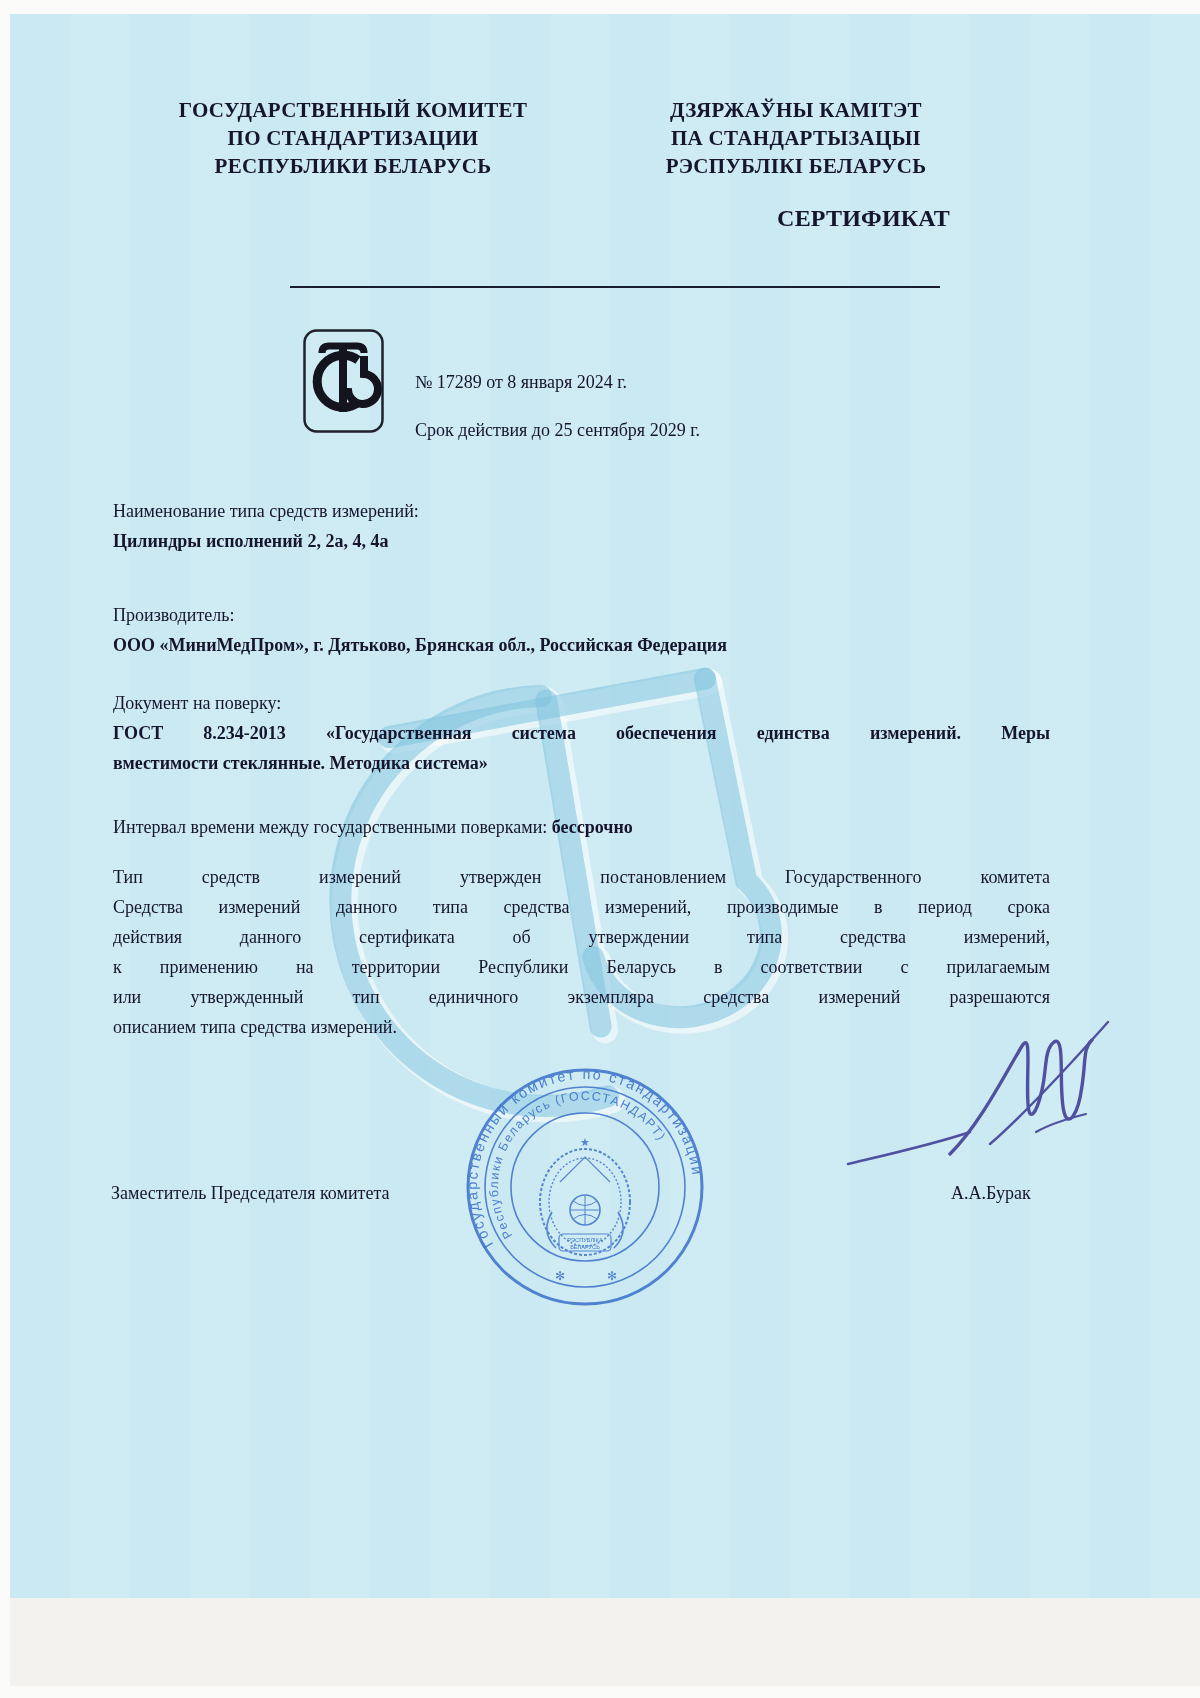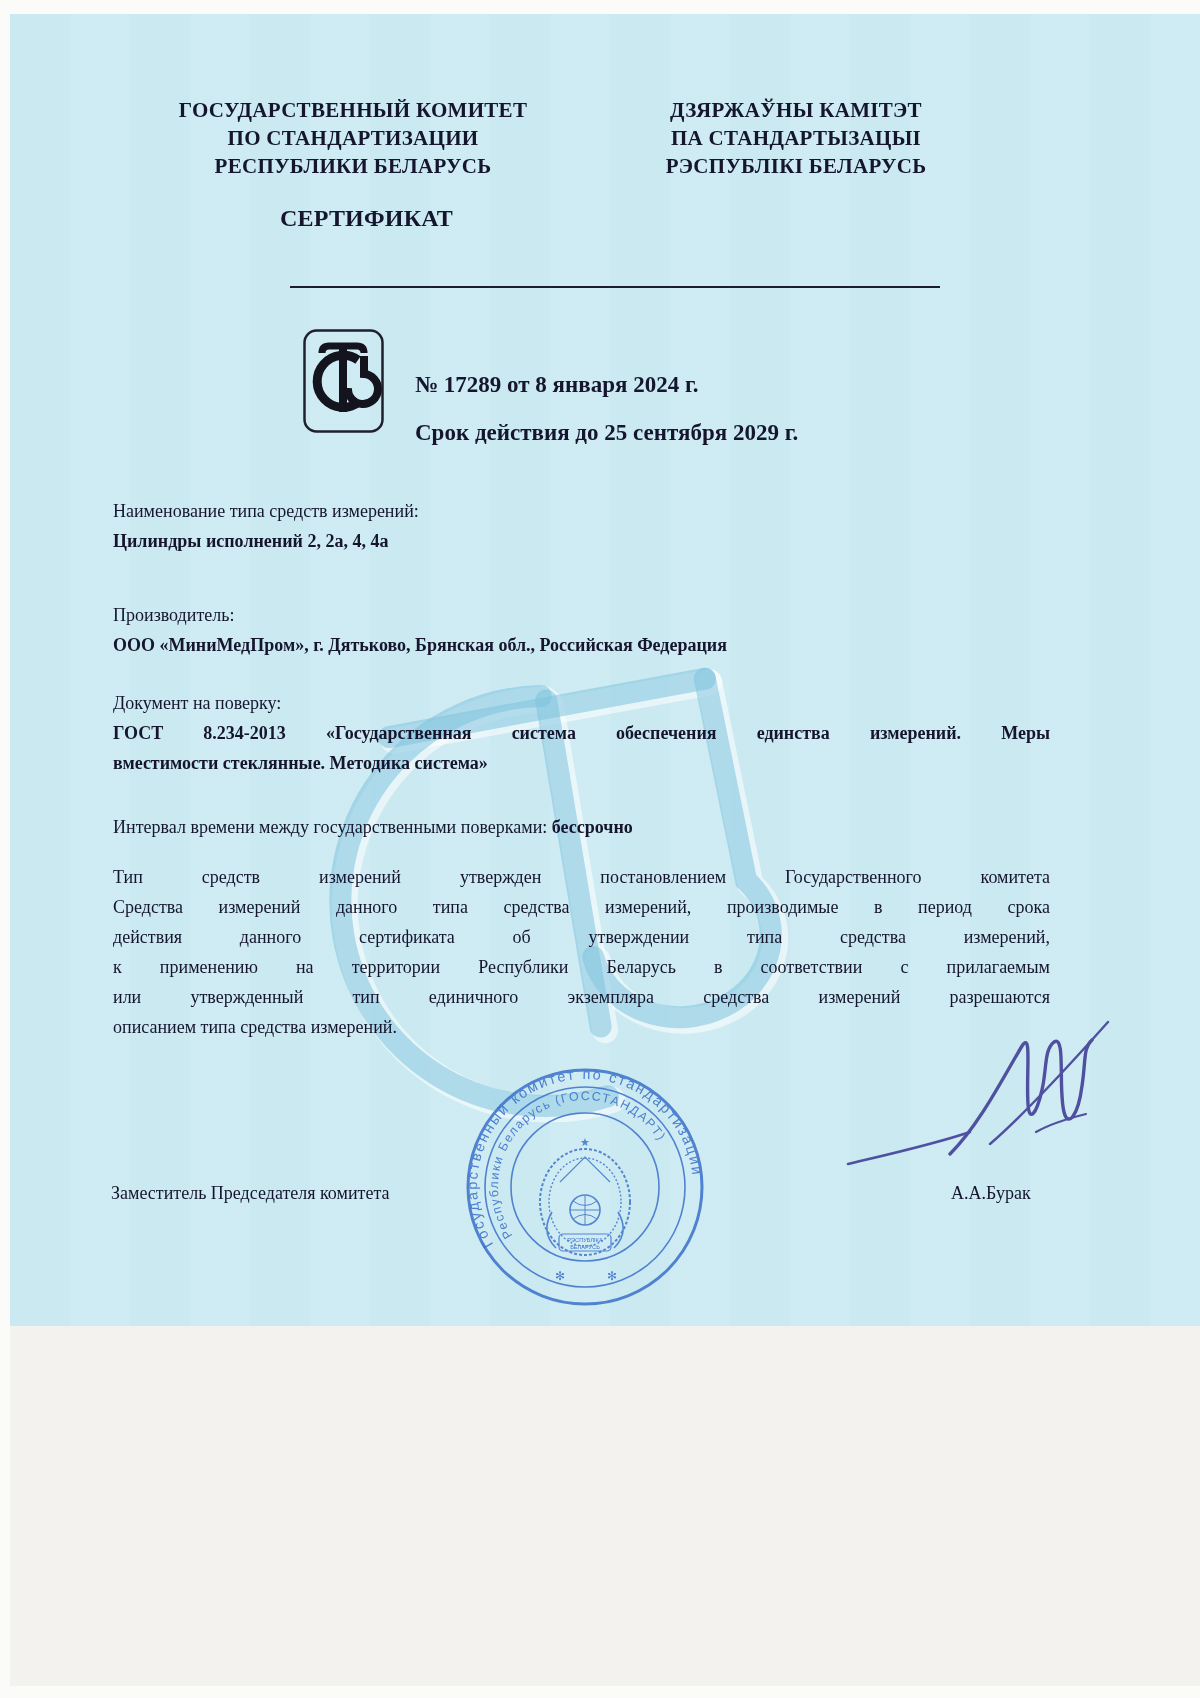--- a/index.html
+++ b/index.html
@@ -5,31 +5,31 @@
   html,body{margin:0;padding:0;}
   body{
     width:1200px;height:1698px;
     background:#f4f2ef;
     font-family:"Liberation Serif", serif;
     position:relative;
     overflow:hidden;
   }
   .scan-edge{position:absolute;background:#fbfbf9;}
   .paper{
-    position:absolute;left:10px;top:14px;width:1190px;height:1312px;
+    position:absolute;left:10px;top:14px;width:1190px;height:1584px;
     background:
       repeating-linear-gradient(90deg, rgba(255,255,255,0.05) 0 60px, rgba(255,255,255,0.12) 60px 120px),
       #c8e8f1;
     color:#15152e;
   }
   .abs{position:absolute;}
   .hdr-block{font-weight:bold;font-size:21px;line-height:28px;text-align:center;letter-spacing:.3px;}
-  .title-block{font-weight:bold;font-size:24px;line-height:29px;text-align:left;letter-spacing:.2px;}
+  .title-block{font-weight:bold;font-size:24px;line-height:29px;text-align:right;letter-spacing:.2px;}
   .rule{height:2px;background:#1c1c30;}
-  .num-line{font-size:23px;font-weight:bold;}
+  .num-line{font-size:18px;}
   .body-txt{font-size:18px;line-height:30px;}
   .b{font-weight:bold;text-align:right;}
   .just{text-align:justify;text-align-last:justify;}
   .logo-box{position:absolute;left:292px;top:314px;width:83px;height:106px;}
   .wm{position:absolute;left:250px;top:580px;width:720px;height:660px;transform:rotate(-6deg);pointer-events:none;}
   .stamp{position:absolute;left:450px;top:1048px;width:250px;height:250px;pointer-events:none;}
   .sig{position:absolute;left:830px;top:990px;width:300px;height:190px;pointer-events:none;}
   .sign-row-name{position:absolute;left:948px;top:0;}
 </style>
 </head>

